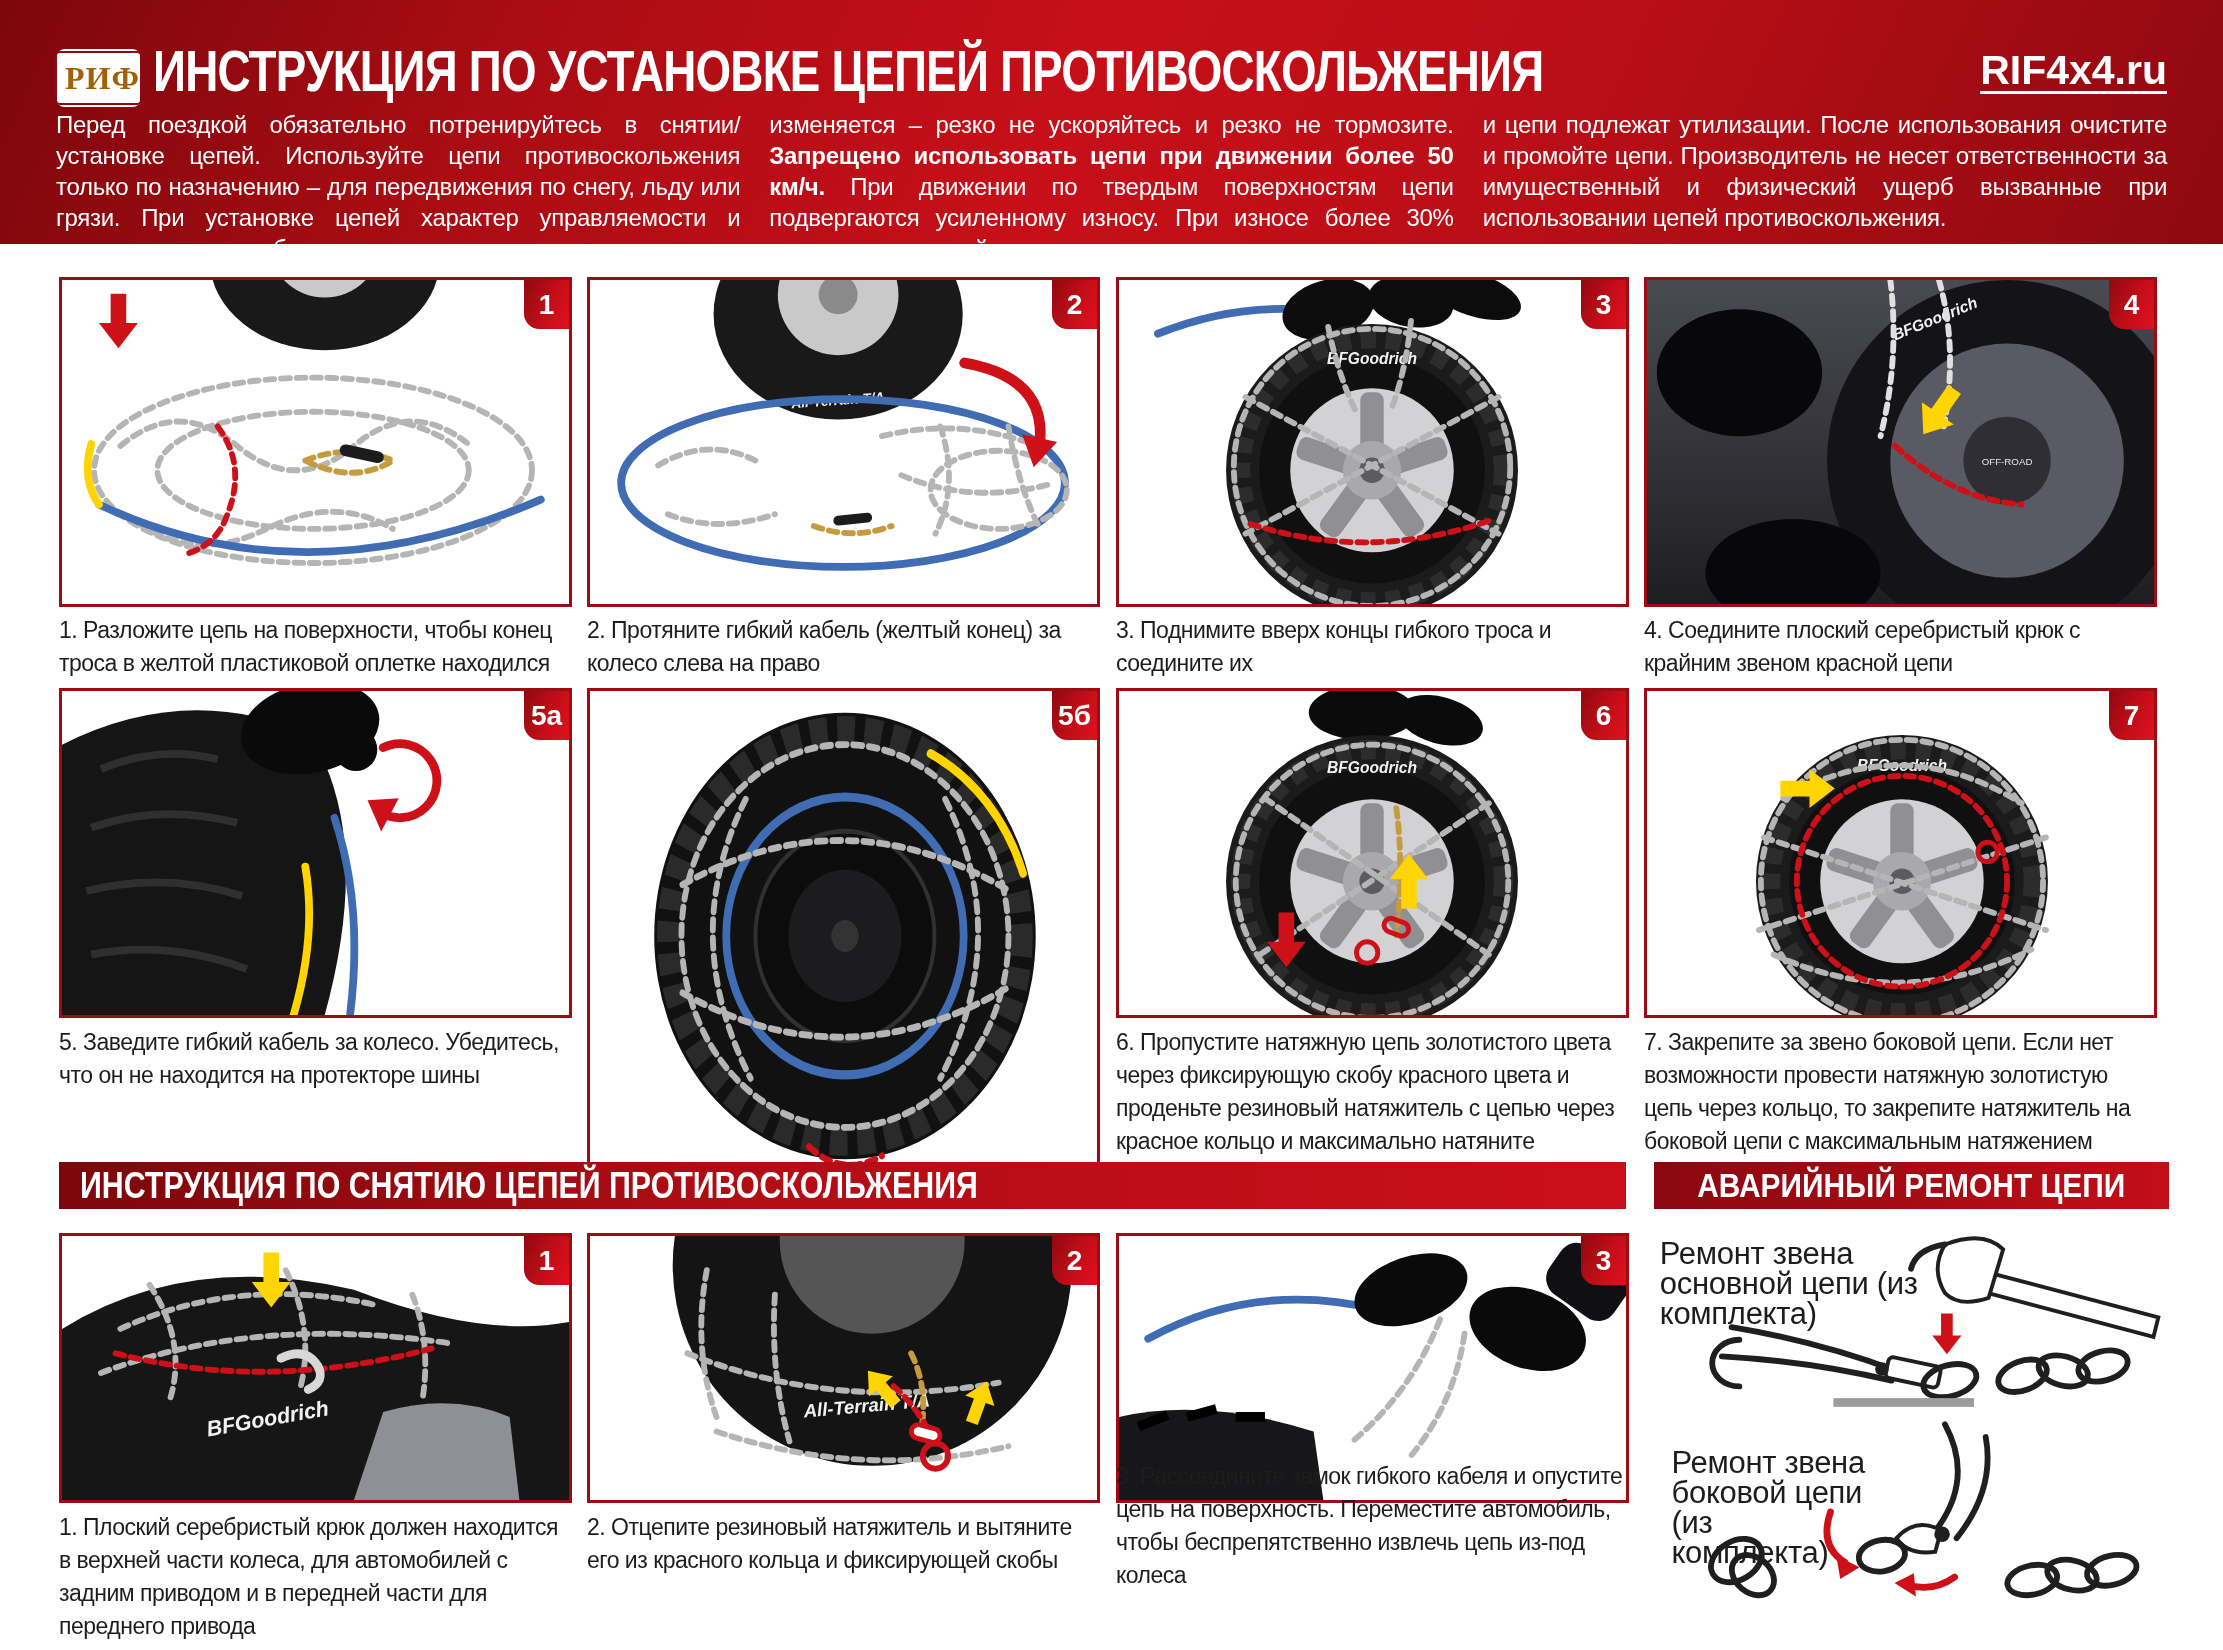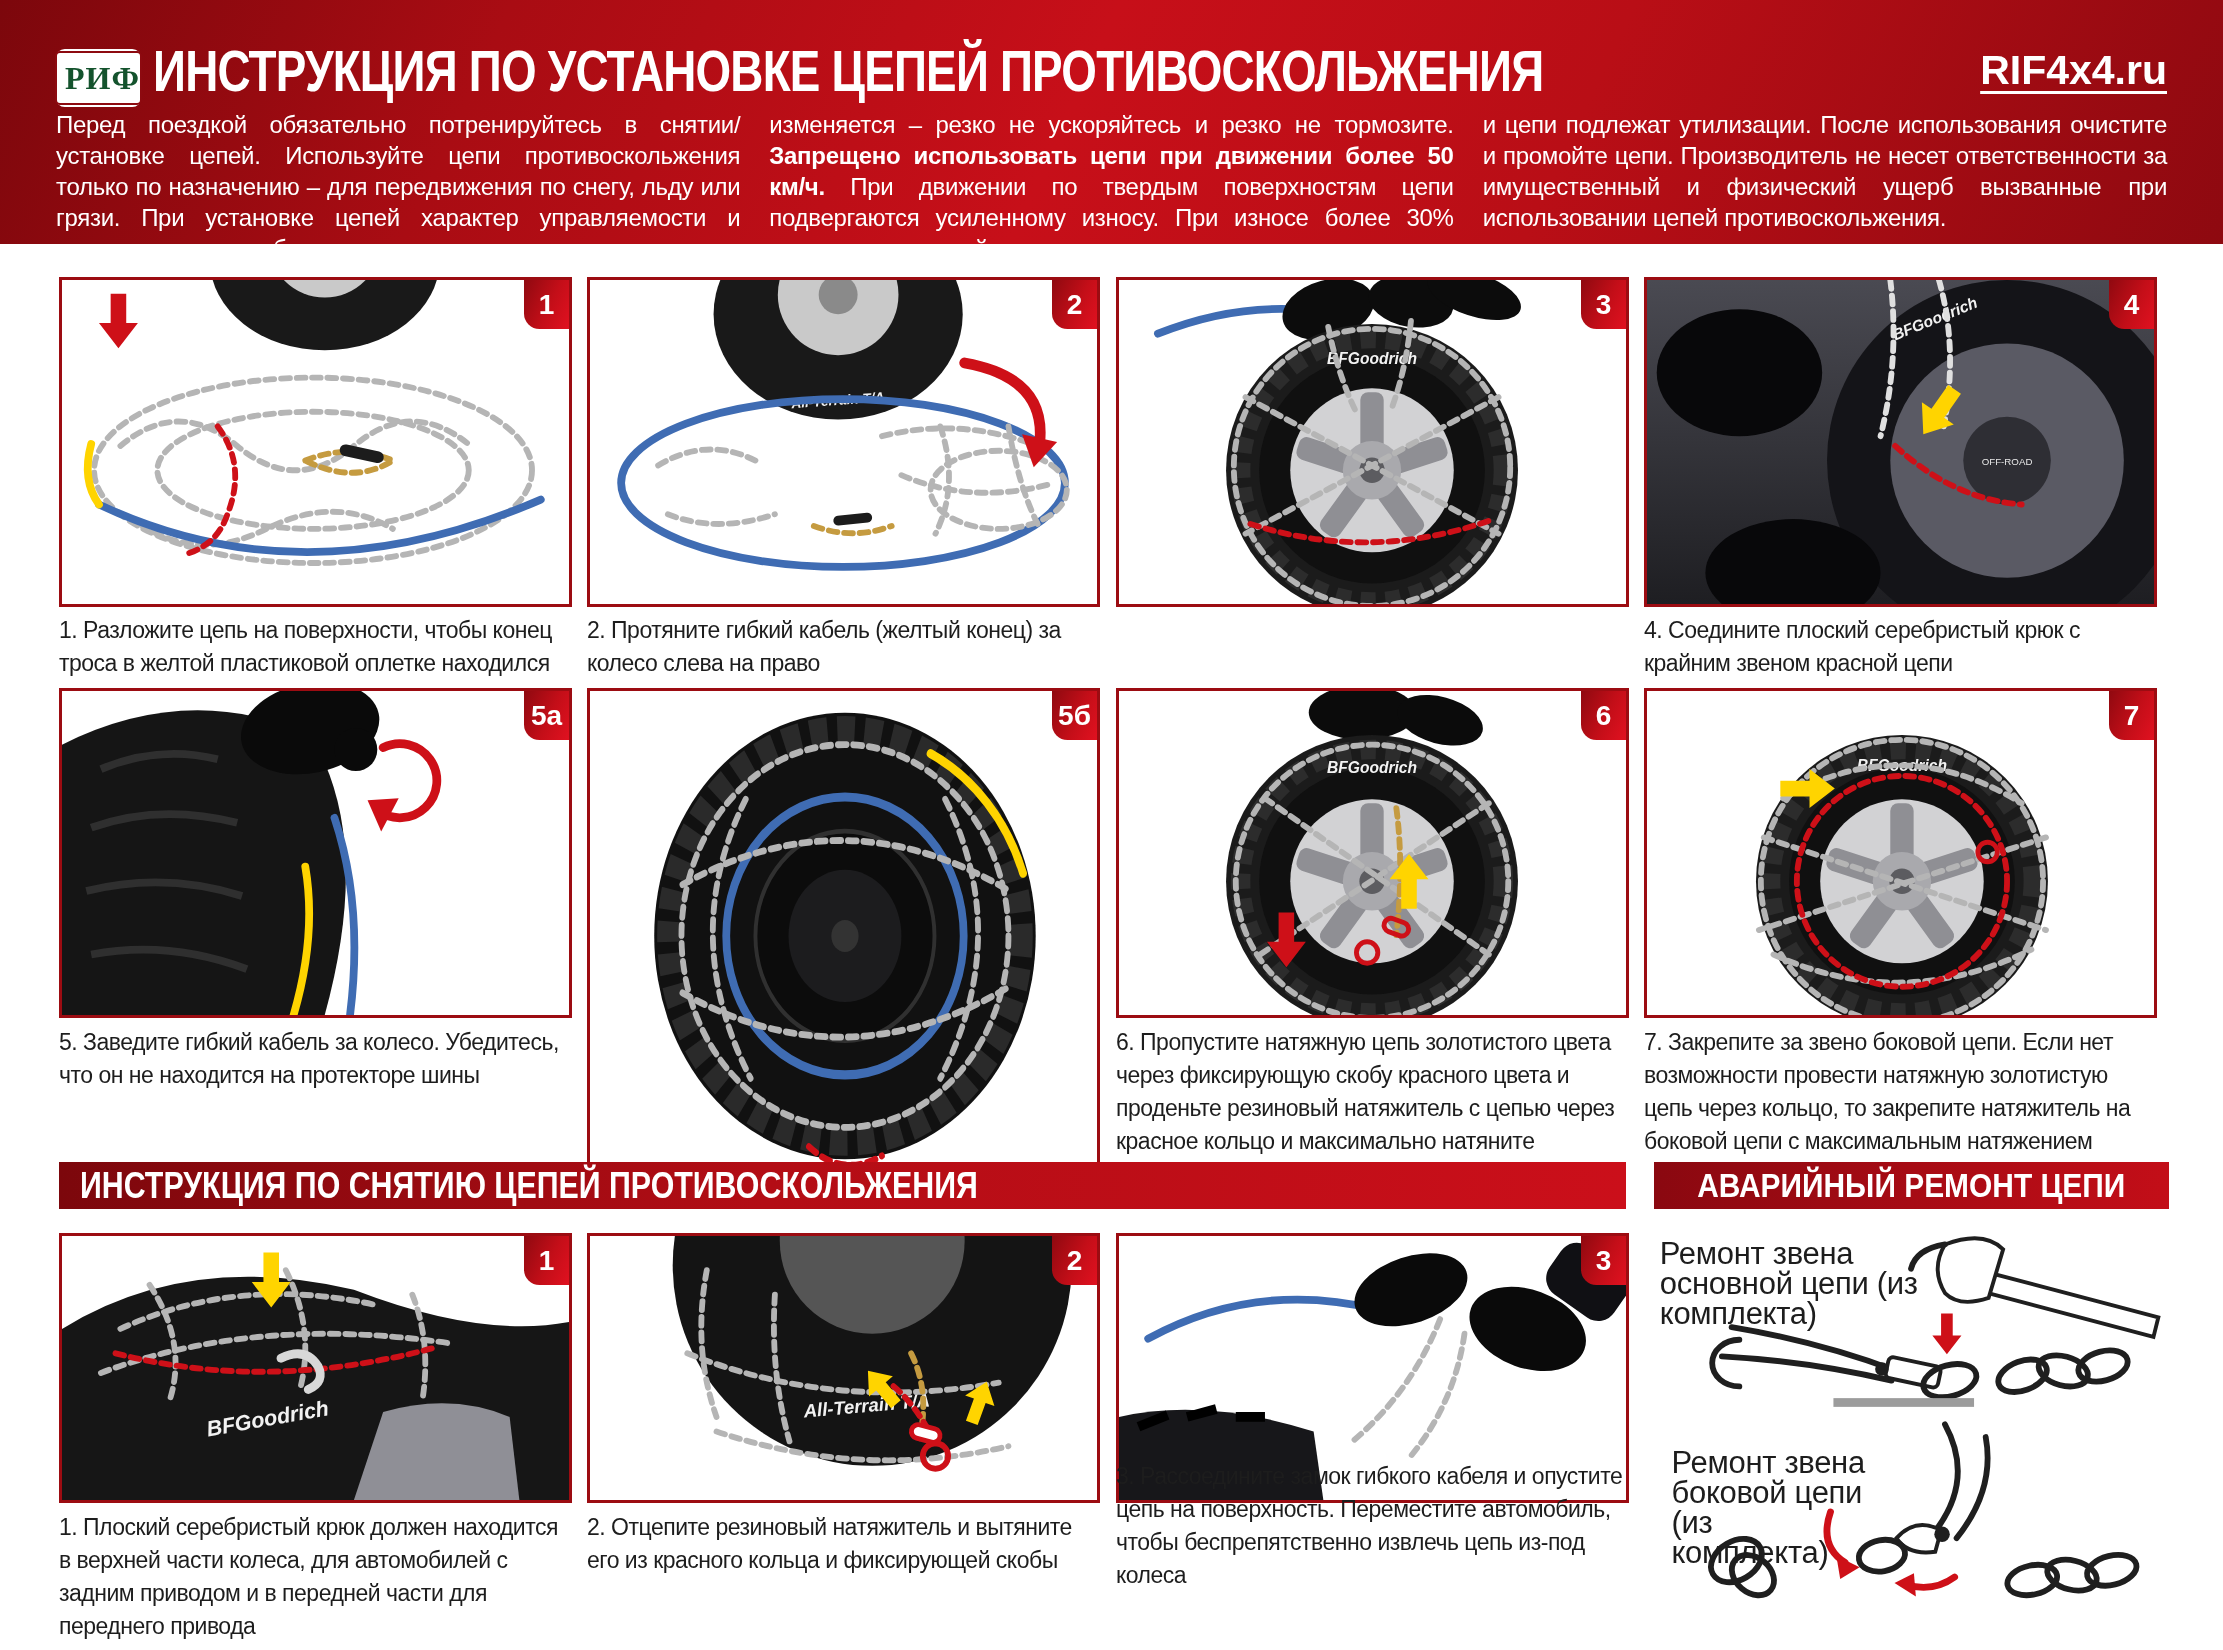--- a/index.html
+++ b/index.html
@@ -4,21 +4,21 @@
 <style>
   html,body{margin:0;padding:0;background:#fff;}
   .page{position:relative;width:2223px;height:1651px;background:#fff;overflow:hidden;
         font-family:"Liberation Sans",sans-serif;}
   
   .header{position:absolute;left:0;top:0;width:2223px;height:244px;
           background:linear-gradient(115deg,#7c070c 0%,#a90c13 22%,#c70f19 48%,#b90e16 70%,#8e0910 100%);}
   .logo{position:absolute;left:56px;top:49px;width:85px;height:58px;background:#fff;border-radius:8.7px;
         display:flex;align-items:center;justify-content:center;box-sizing:border-box;padding:3.9px;}
   .logo-inner{width:100%;height:100%;border:2.9px solid #8d0a10;border-radius:4.9px;display:flex;align-items:center;justify-content:center;
-        color:#14532d;font-family:"Liberation Serif",serif;font-weight:bold;font-size:32px;letter-spacing:1px;padding-left:8px;}
+        color:#a16207;font-family:"Liberation Serif",serif;font-weight:bold;font-size:32px;letter-spacing:1px;padding-left:8px;}
   .title{position:absolute;left:153px;top:37px;color:#fff;font-weight:bold;font-size:58px;white-space:nowrap;
          transform:scaleX(0.79);transform-origin:left center;letter-spacing:-1px;}
   .site{position:absolute;right:56px;top:47px;color:#fff;font-weight:bold;font-size:41px;
         text-decoration:underline;text-underline-offset:6.8px;text-decoration-thickness:2.9px;}
   .intro{position:absolute;left:56px;top:109px;width:2111px;display:flex;gap:29px;color:#fff;
          font-size:24px;line-height:31px;text-align:justify;letter-spacing:-0.3px;}
   .intro .col{flex:1;}
   .intro b{font-weight:bold;}
   
   .frame{position:absolute;background:#fff;border:3.9px solid #9c0c12;box-sizing:border-box;}
@@ -180,20 +180,21 @@
         <path class="chain chain-light" d="M 300 0 q 20 70 5 150"></path>
       </g>
       <path class="chain chain-red" d="M 255 170 q 60 55 130 60"></path>
       <use href="#arr" fill="#ffd400" transform="translate(300,135) rotate(35)"></use>
     </svg>
     <div class="badge">4</div>
   </div>
 
   <div class="caption" style="left:59px;top:614px">1. Разложите цепь на поверхности, чтобы конец троса в желтой пластиковой оплетке находился слева</div>
   <div class="caption" style="left:587px;top:614px">2. Протяните гибкий кабель (желтый конец) за колесо слева на право</div>
+  <div class="caption" style="left:1116px;top:614px">3. Поднимите вверх концы гибкого троса и соедините их</div>
   <div class="caption" style="left:1644px;top:614px">4. Соедините плоский серебристый крюк с крайним звеном красной цепи</div>
 
   <div class="frame" style="left:59px;top:688px;width:513px;height:330px">
     <svg class="photo" viewBox="0 0 521 332" preserveAspectRatio="none">
       <path d="M 0 332 L 0 55 Q 130 -10 255 45 Q 320 150 270 332 Z" fill="#151515"></path>
       <g stroke="#2f2f2f" stroke-width="8" fill="none">
         <path d="M 40 80 q 60 -25 120 -10"></path>
           <path d="M 30 140 q 70 -25 150 -5"></path>
         <path d="M 25 205 q 80 -20 160 5"></path>
           <path d="M 30 270 q 80 -15 160 15"></path>

